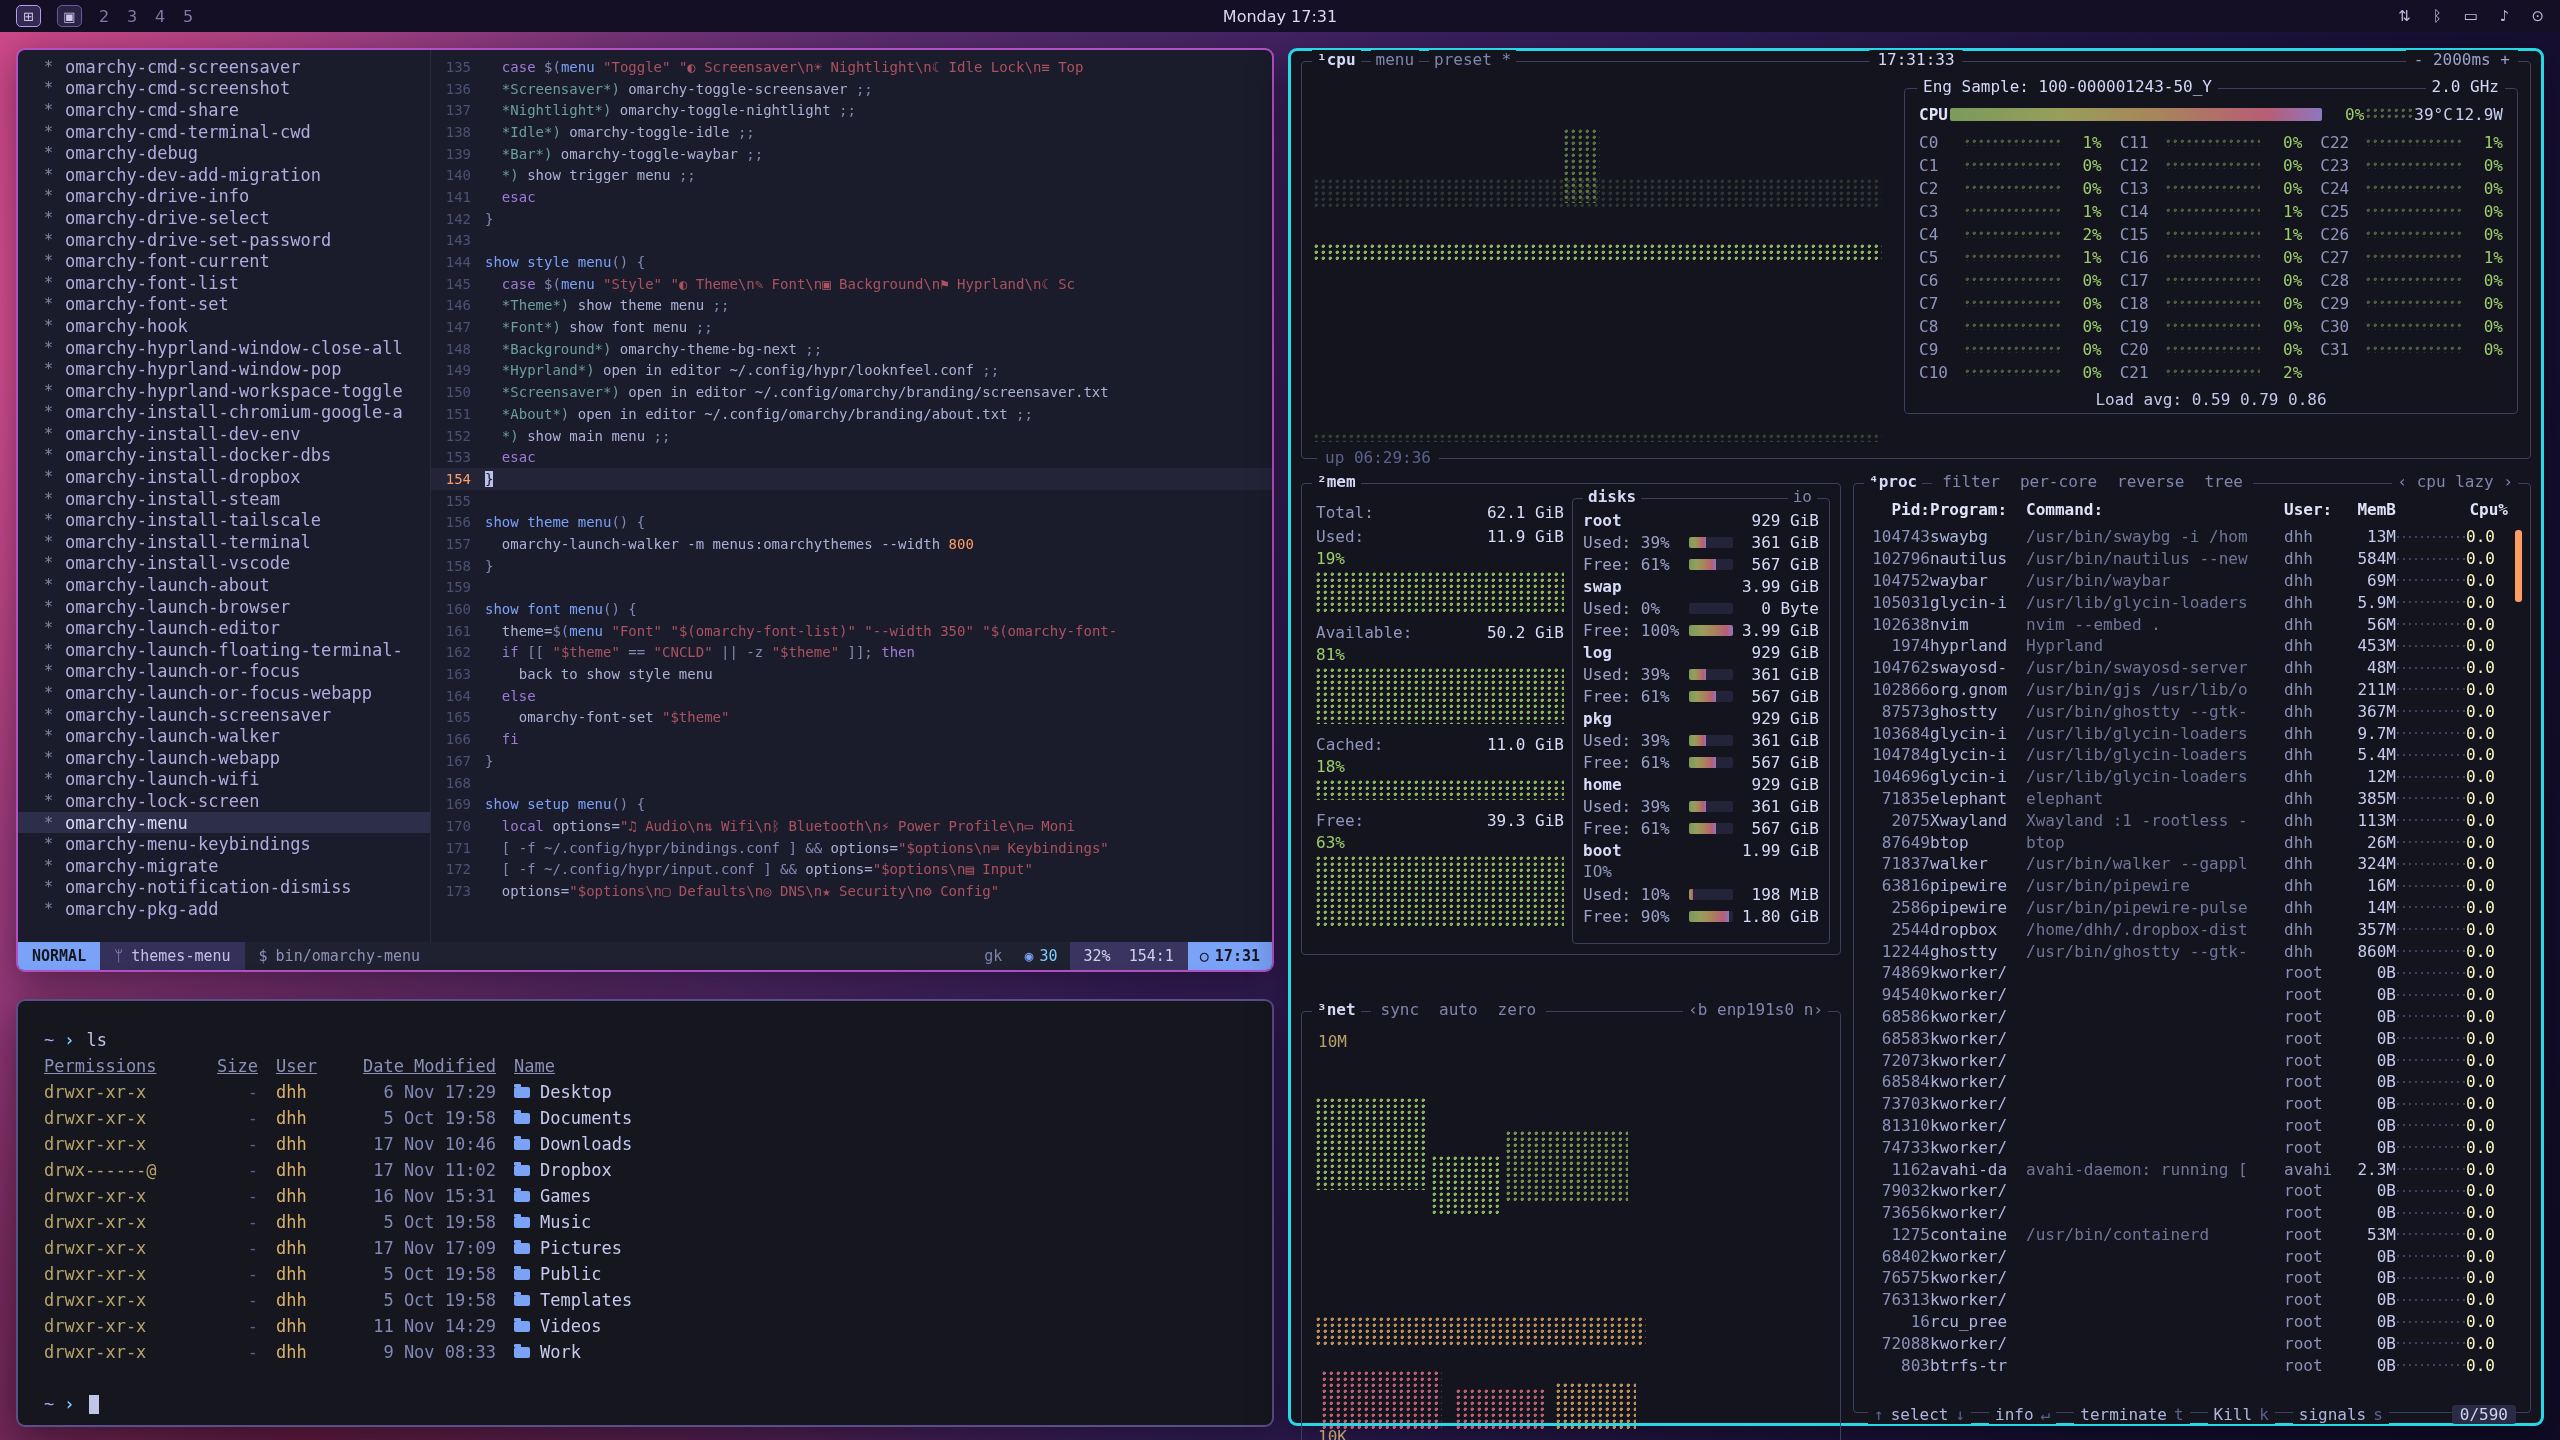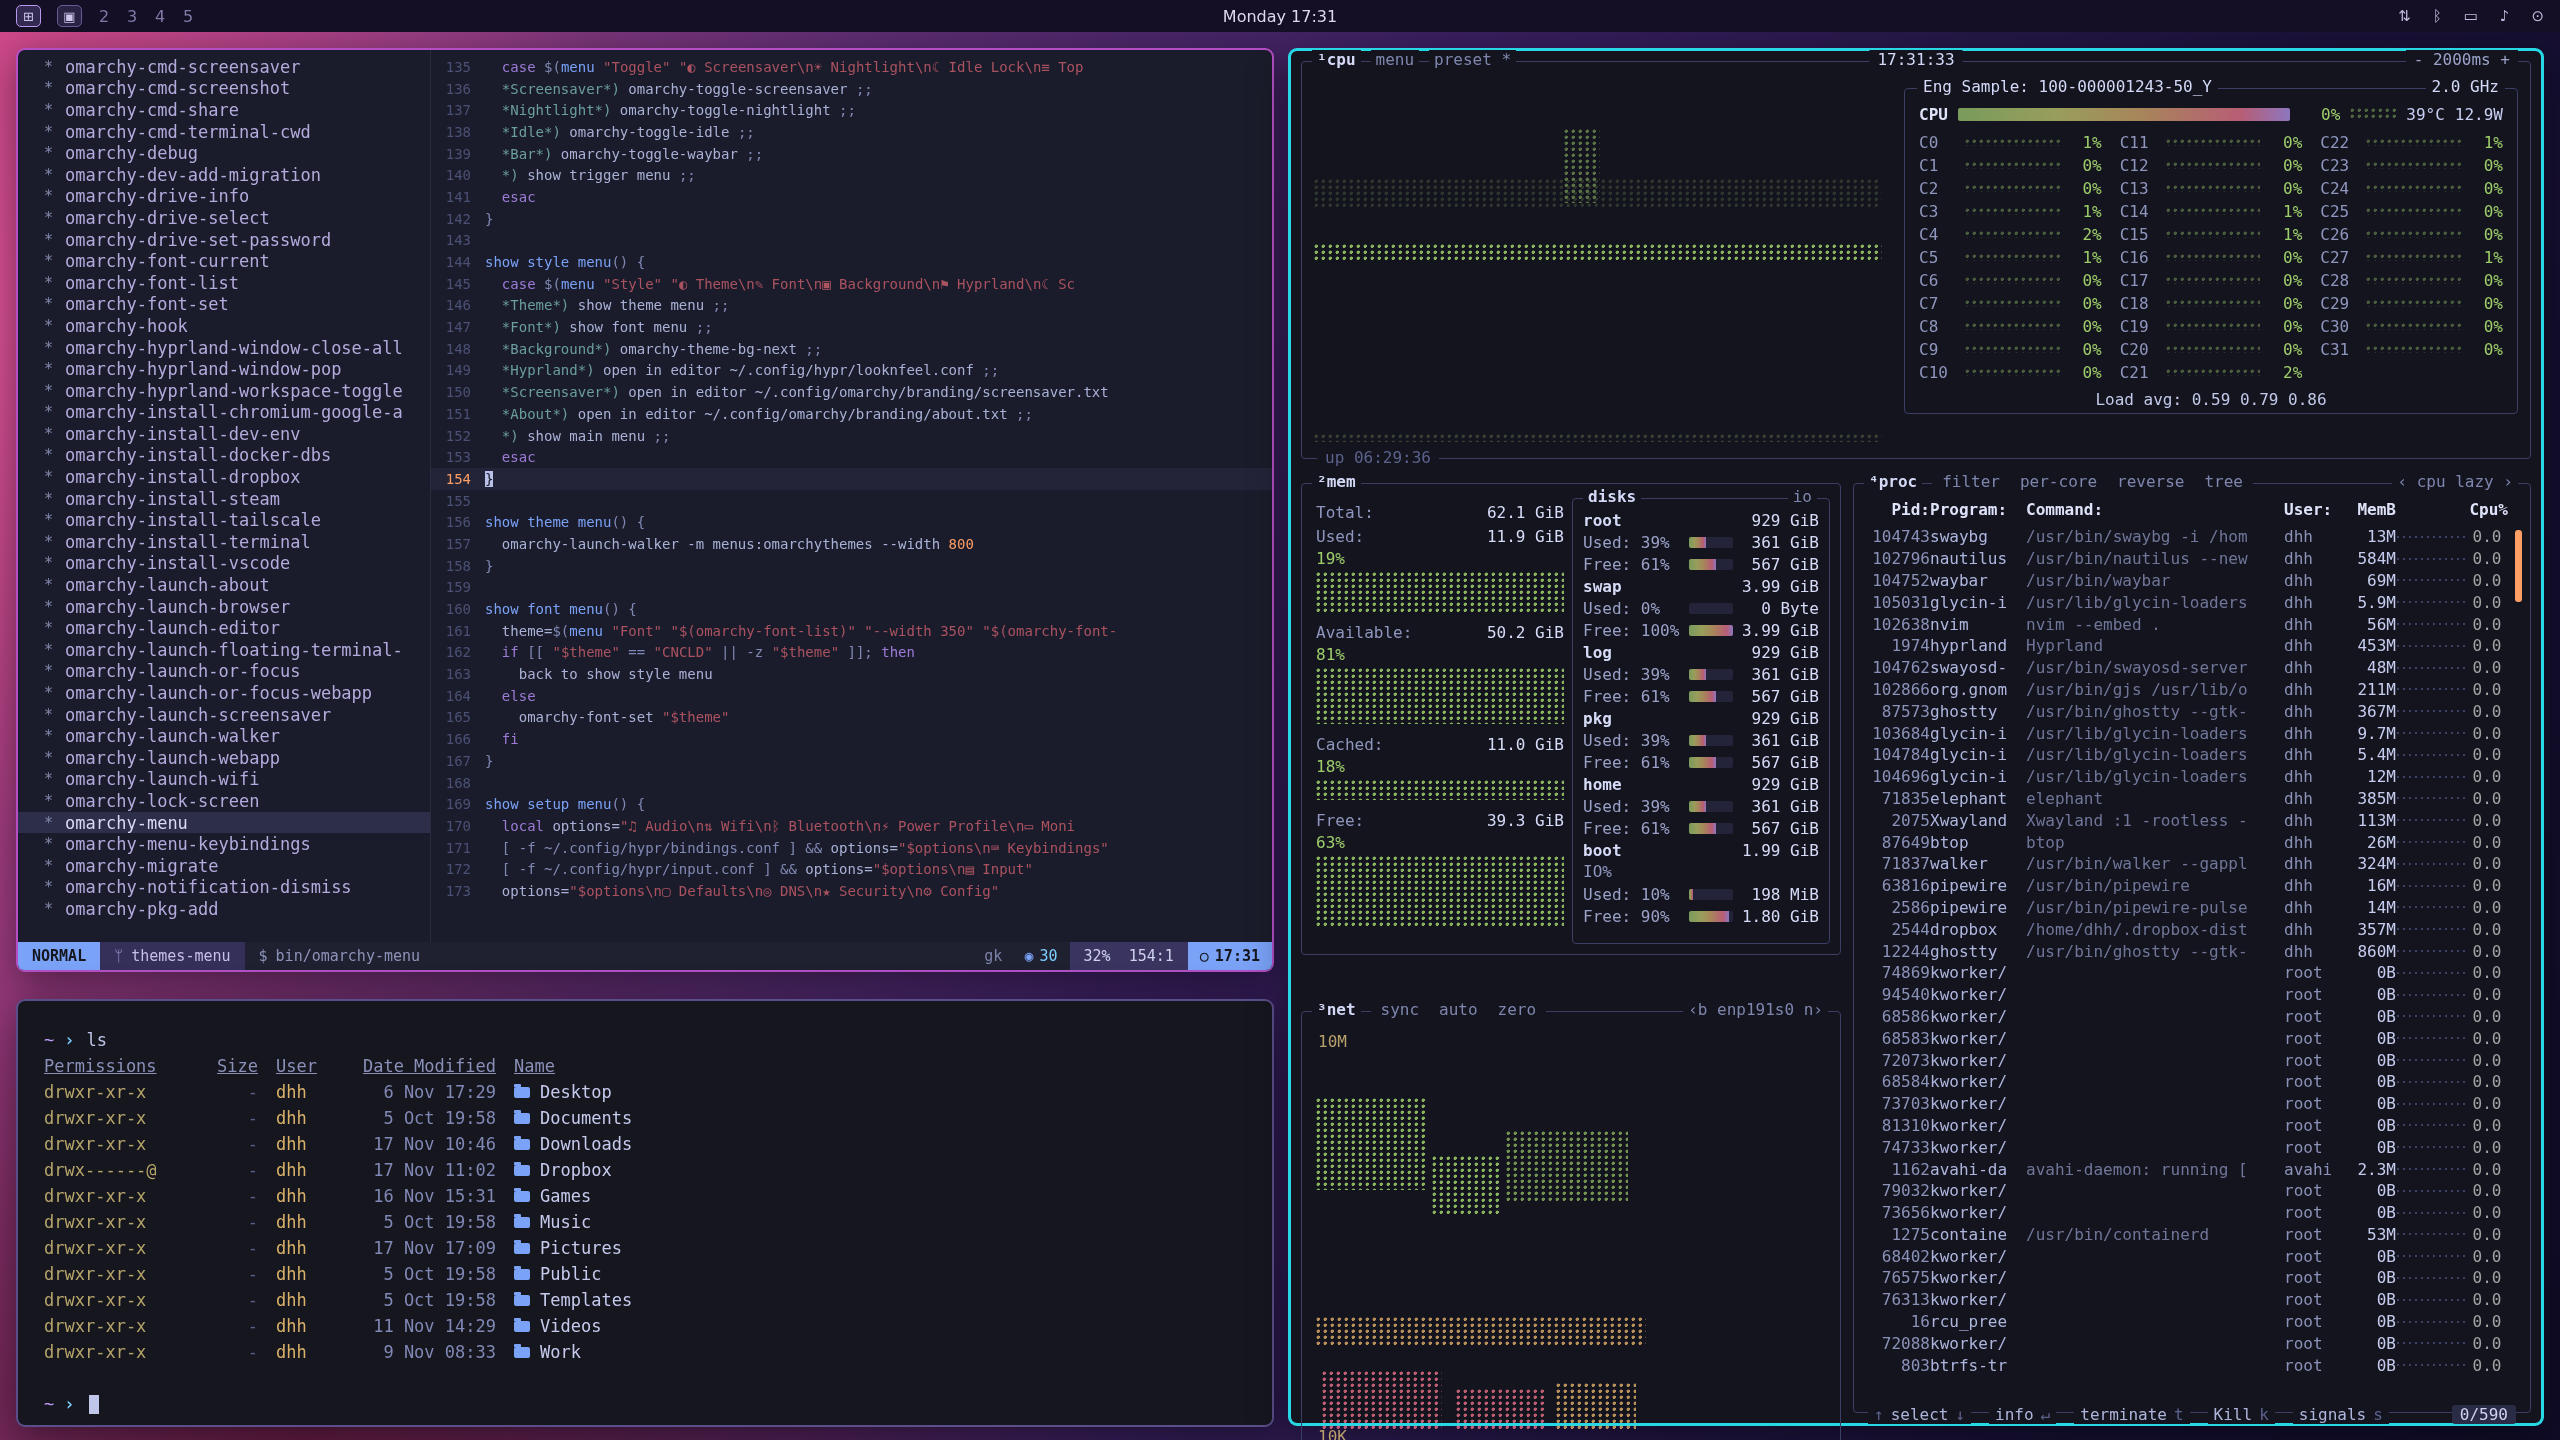--- a/index.html
+++ b/index.html
@@ -82,21 +82,21 @@
 .g{color:rgba(158,206,106,.85)}
 .y{color:rgba(224,175,104,.8)}
 .p{color:rgba(247,118,142,.75)}
 .gblk{position:absolute}
 
 .cpu-box{left:10px;right:10px;top:10px;height:398px}
 .cpu-graph{position:absolute;left:12px;top:24px;right:648px;bottom:14px;overflow:hidden}
 .cpu-inner{position:absolute;right:12px;top:26px;bottom:44px;width:614px;border:1.5px solid #3a3f63;border-radius:4px;padding:12px 14px 6px}
 .ci-title{position:absolute;top:-12px;left:12px;background:#14141f;padding:0 6px;color:#d3d9f6}
 .ci-freq{position:absolute;top:-12px;right:12px;background:#14141f;padding:0 6px;color:#d3d9f6}
-.cpu-meter{display:flex;align-items:center;gap:10px;height:26px}
+.cpu-meter{display:flex;align-items:center;gap:2px;height:26px}
 .cm-lab{color:#dfe3fa;font-weight:bold}
 .bar{height:13px;background:#23243a;border-radius:2px;overflow:hidden;display:inline-block}
 .bar>i{display:block;height:100%;background:linear-gradient(90deg,#9ece6a 0%,#cbd26a 30%,#e0af68 55%,#f7768e 85%,#bb9af7 100%);opacity:.7}
 .bar.big{flex:1}
 .tgraph{width:46px;height:12px;opacity:.5}
 .cm-pct{color:#9ece6a;width:40px;text-align:right}
 .cm-temp,.cm-watt{color:#c8cff2}
 .cores{display:grid;grid-template-columns:repeat(3,1fr);grid-auto-flow:column;grid-template-rows:repeat(11,23px);column-gap:18px;margin-top:4px}
 .core{display:flex;align-items:center;gap:8px}
 .cid{color:#8f96bd;width:38px}
@@ -138,21 +138,21 @@
 .proc-header span{color:#dfe3fa}
 .proc-header .ppid,.proc-header .pmem,.proc-header .pcpu{text-align:right}
 .proc-list{position:absolute;left:12px;right:22px;top:42px;bottom:16px;overflow:hidden}
 .prow{height:21.8px;font-size:16px;cursor:pointer}
 .ppid{text-align:right;color:#8b92b8}
 .pprog{color:#aeb6de;overflow:hidden;white-space:nowrap}
 .pcmd{color:#6f7698;overflow:hidden;white-space:nowrap}
 .puser{color:#8b92b8}
 .pmem{text-align:right;color:#c6ccee}
 .pdots{height:10px;background-image:radial-gradient(circle at 2px 5px,#3c4166 1.2px,transparent 1.5px);background-size:6px 10px;background-repeat:repeat-x}
-.pcpu{text-align:center;color:#a3a3a3}
+.pcpu{text-align:left;color:#fef9c3}
 .pthumb{position:absolute;right:8px;top:46px;width:7px;height:72px;background:#ff9e64;border-radius:3px;cursor:grab}
 .proc-footer{position:absolute;bottom:-12px;left:14px;display:flex;gap:18px;z-index:4}
 .fitem{background:#14141f;padding:0 6px;display:flex;gap:7px;align-items:center;cursor:pointer}
 .fkey{color:#5b628c;font-style:normal}
 .flab{color:#aeb5da;font-weight:normal}
 .proc-count{position:absolute;bottom:-12px;right:14px;background:#2a2b44;padding:0 8px;color:#cdd3f1;border-radius:3px;z-index:4}
 </style>
 </head>
 <body>
 

